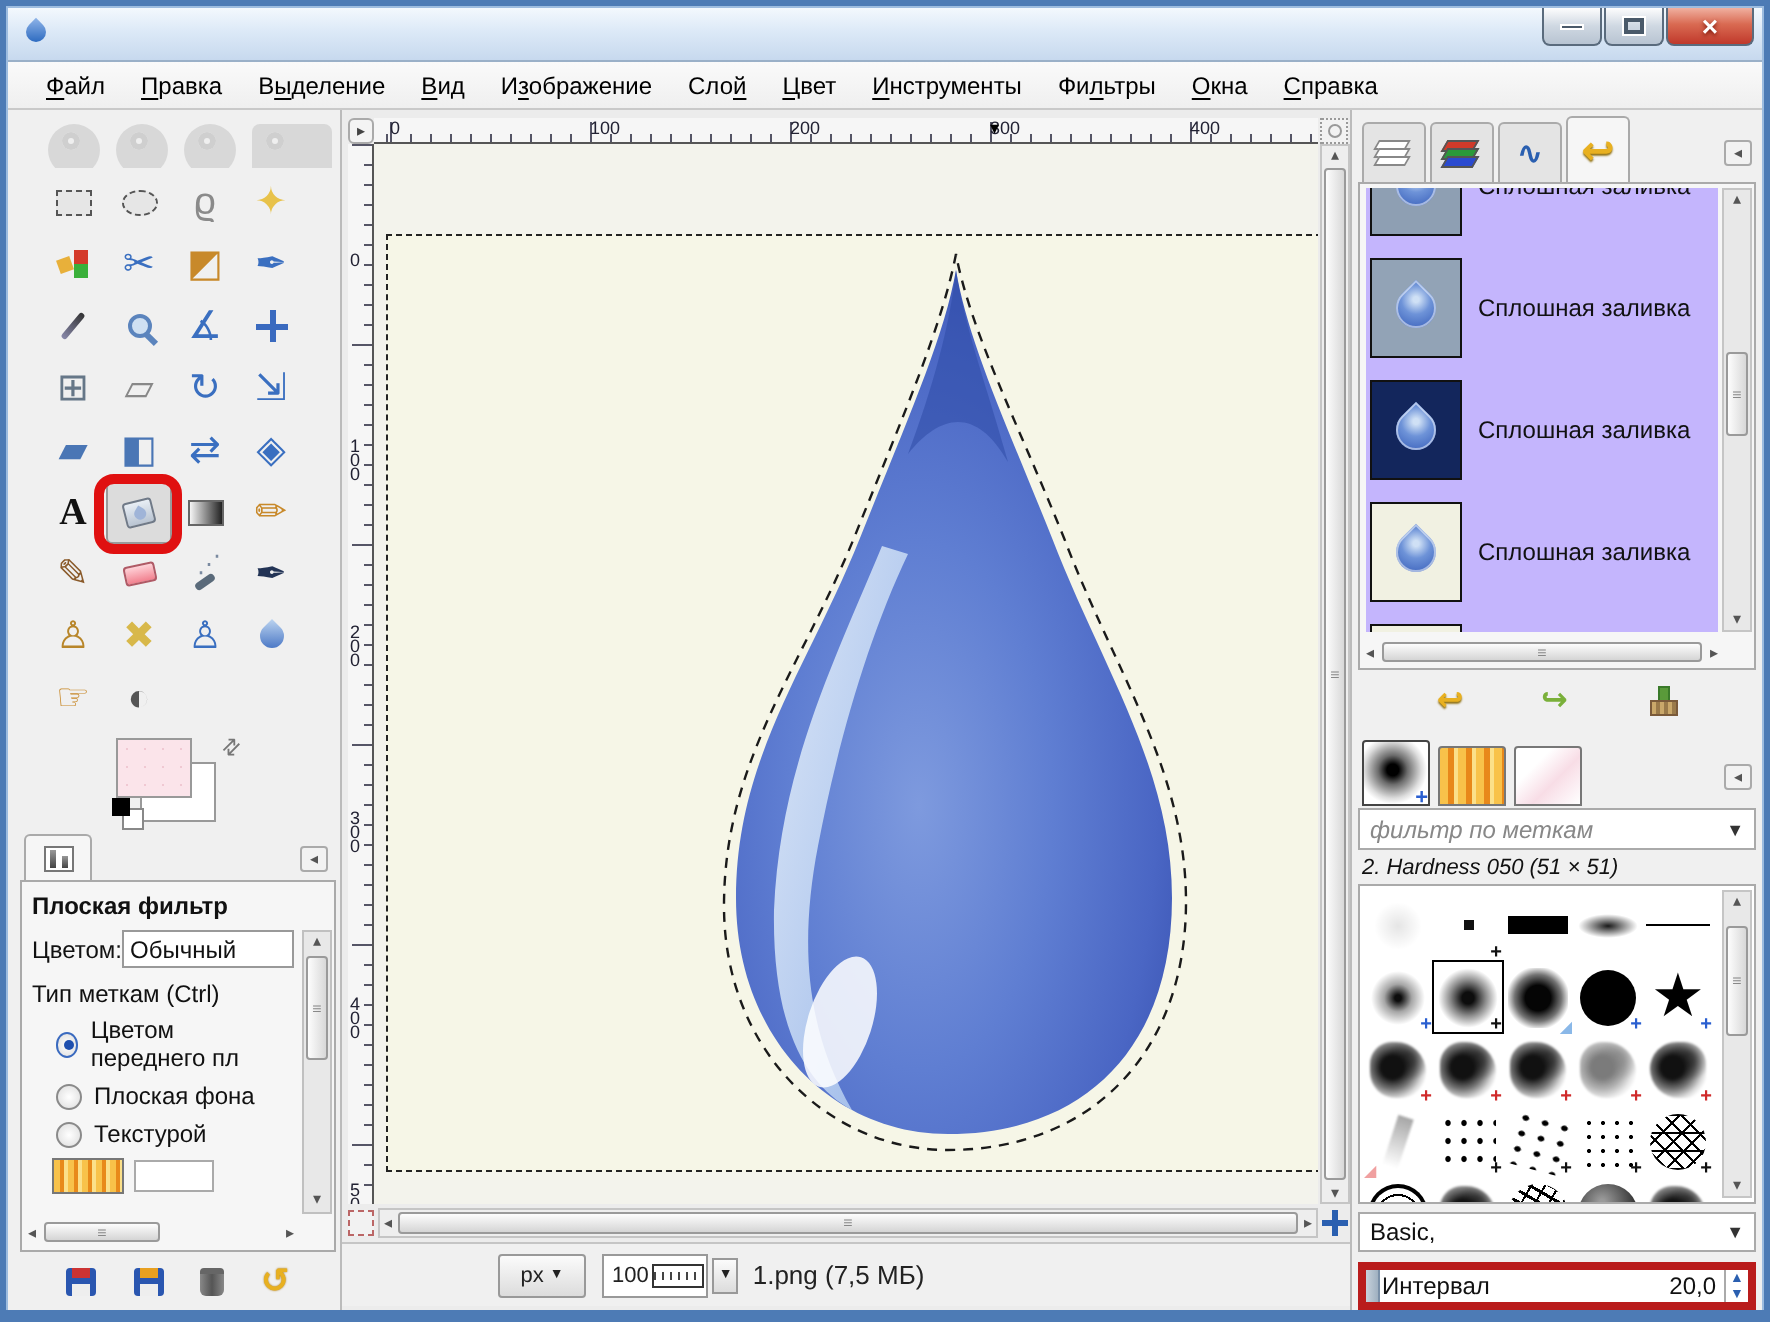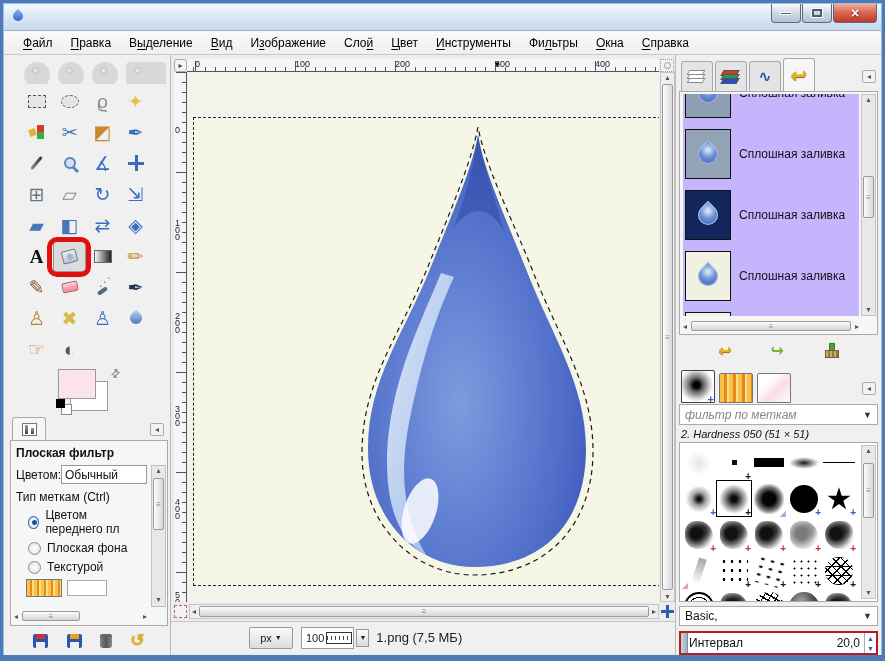--- a/index.html
+++ b/index.html
@@ -210,21 +210,21 @@
   .bc-vine{width:30px;height:30px;border-radius:50% 50% 0 0;border:2px solid #000;border-bottom:none;
     background:repeating-radial-gradient(circle,#000 0 1px,transparent 1px 5px);}
   .bc-vine2{width:30px;height:30px;border-radius:50% 50% 0 0;overflow:hidden;filter:blur(.3px);
     background:repeating-linear-gradient(30deg,#000 0 1.5px,transparent 1.5px 5px),repeating-linear-gradient(-60deg,#000 0 1px,transparent 1px 6px);}
   .bc-sphere{width:30px;height:30px;border-radius:50% 50% 0 0;background:radial-gradient(circle at 40% 30%,#999 5%,#222 70%);}
   .bgrid-vscroll{position:absolute;right:1px;top:2px;bottom:2px;width:15px;background:#e8e8e8;border:1px solid #c5c5c5;display:flex;flex-direction:column;align-items:center;font-size:8px;color:#555;}
   .bgrid-vscroll .thumb{width:11px;height:55px;margin-top:8px;background:linear-gradient(90deg,#fdfdfd,#d8d8d8);border:1px solid #9a9a9a;border-radius:2px;display:flex;align-items:center;justify-content:center;color:#888;}
   .bgrid-vscroll .down{margin-top:auto;margin-bottom:1px;}
   .group-combo{height:20px;border:1px solid #aaa;background:#fff;display:flex;align-items:center;padding:0 5px;font-size:12px;color:#111;margin-top:4px;}
   .group-combo i{margin-left:auto;font-style:normal;font-size:9px;color:#333;}
-  .spacing-row{position:relative;height:24px;border:2px solid #b91c1c;background:#fff;margin-top:5px;display:flex;align-items:center;font-size:12px;color:#111;}
+  .spacing-row{position:relative;height:24px;border:4px solid #b91c1c;background:#fff;margin-top:5px;display:flex;align-items:center;font-size:12px;color:#111;}
   .spacing-handle{width:7px;height:100%;background:linear-gradient(90deg,#c8d2dc,#9fb0c0);border-right:1px solid #7a90a8;flex:0 0 auto;}
   .spacing-label{margin-left:1px;}
   .spacing-value{margin-left:auto;margin-right:4px;}
   .spin{width:12px;height:100%;display:flex;flex-direction:column;border-left:1px solid #aaa;}
   .spin i{flex:1;display:flex;align-items:center;justify-content:center;font-size:7px;color:#2a5fb0;font-style:normal;}
   .brush-actions{height:30px;display:flex;align-items:center;justify-content:space-around;padding:0 10px;margin-top:2px;}
   u{text-underline-offset:2px;}
 </style>
 </head>
 <body>

